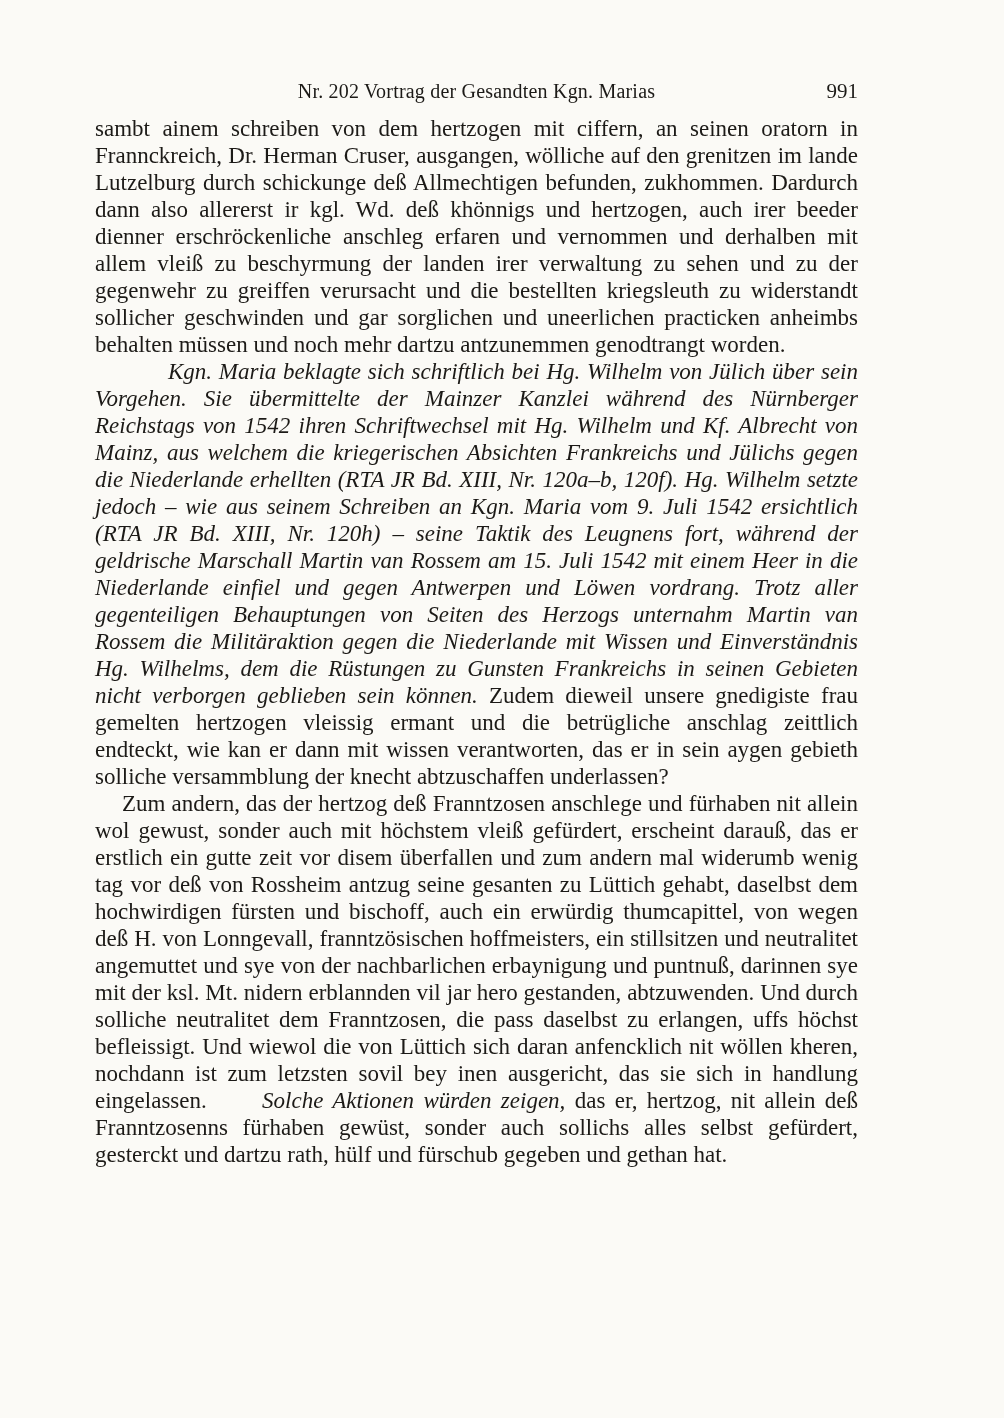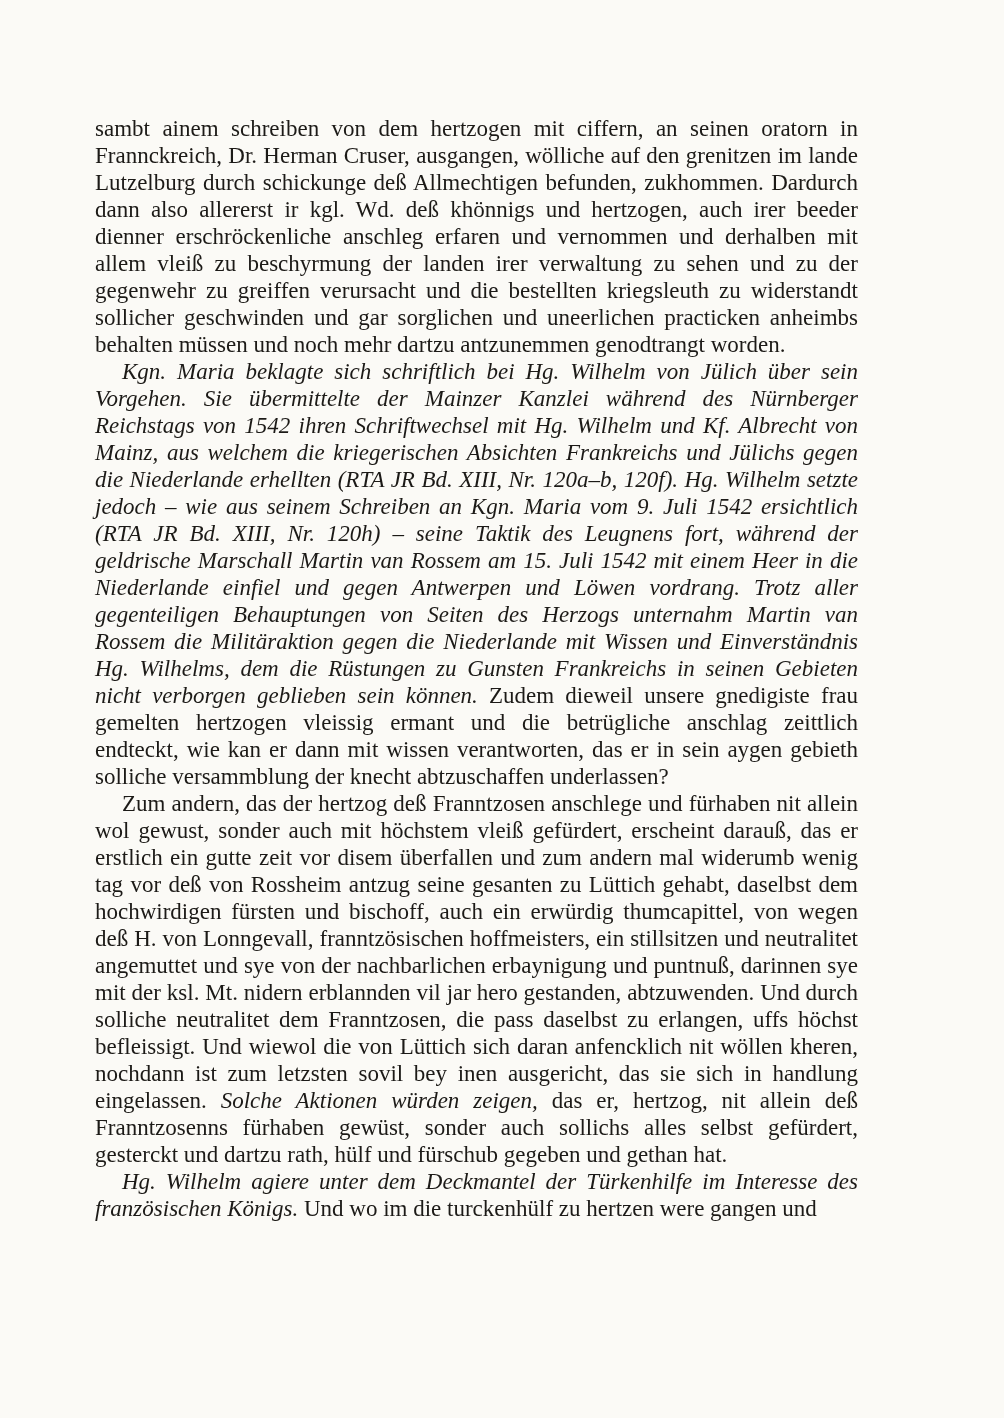--- a/index.html
+++ b/index.html
@@ -50,25 +50,28 @@
   }
   .para {
     margin: 0;
     text-align: justify;
     text-justify: inter-word;
   }
   .para.indent {
     text-indent: 27px;
   }
   .run-roman { font-style: normal; }
-  .run-italic { font-style: italic; }
+  .run-italic { font-style: italic; margin-left: 46px; }
 </style>
 </head>
 <body>
 
 <div class="page">
+  <header class="page-header">
+    <span class="running-title">Nr. 202 Vortrag der Gesandten Kgn. Marias</span>
+    <span class="page-number">991</span>
+  </header>
   <main class="text-block">
       <p class="para"><span class="run-roman">sambt ainem schreiben von dem hertzogen mit ciffern, an seinen oratorn in Frannckreich, Dr. Herman Cruser, ausgangen, wölliche auf den grenitzen im lande Lutzelburg durch schickunge deß Allmechtigen befunden, zukhommen. Dardurch dann also allererst ir kgl. Wd. deß khönnigs und hertzogen, auch irer beeder dienner erschröckenliche anschleg erfaren und vernommen und derhalben mit allem vleiß zu beschyrmung der landen irer verwaltung zu sehen und zu der gegenwehr zu greiffen verursacht und die bestellten kriegsleuth zu widerstandt sollicher geschwinden und gar sorglichen und uneerlichen practicken anheimbs behalten müssen und noch mehr dartzu antzunemmen genodtrangt worden.</span></p>
       <p class="para indent"><span class="run-italic">Kgn. Maria beklagte sich schriftlich bei Hg. Wilhelm von Jülich über sein Vorgehen. Sie übermittelte der Mainzer Kanzlei während des Nürnberger Reichstags von 1542 ihren Schriftwechsel mit Hg. Wilhelm und Kf. Albrecht von Mainz, aus welchem die kriegerischen Absichten Frankreichs und Jülichs gegen die Niederlande erhellten (RTA JR Bd. XIII, Nr. 120a–b, 120f). Hg. Wilhelm setzte jedoch – wie aus seinem Schreiben an Kgn. Maria vom 9. Juli 1542 ersichtlich (RTA JR Bd. XIII, Nr. 120h) – seine Taktik des Leugnens fort, während der geldrische Marschall Martin van Rossem am 15. Juli 1542 mit einem Heer in die Niederlande einfiel und gegen Antwerpen und Löwen vordrang. Trotz aller gegenteiligen Behauptungen von Seiten des Herzogs unternahm Martin van Rossem die Militäraktion gegen die Niederlande mit Wissen und Einverständnis Hg. Wilhelms, dem die Rüstungen zu Gunsten Frankreichs in seinen Gebieten nicht verborgen geblieben sein können.</span><span class="run-roman"> Zudem dieweil unsere gnedigiste frau gemelten hertzogen vleissig ermant und die betrügliche anschlag zeittlich endteckt, wie kan er dann mit wissen verantworten, das er in sein aygen gebieth solliche versammblung der knecht abtzuschaffen underlassen?</span></p>
       <p class="para indent"><span class="run-roman">Zum andern, das der hertzog deß Franntzosen anschlege und fürhaben nit allein wol gewust, sonder auch mit höchstem vleiß gefürdert, erscheint darauß, das er erstlich ein gutte zeit vor disem überfallen und zum andern mal widerumb wenig tag vor deß von Rossheim antzug seine gesanten zu Lüttich gehabt, daselbst dem hochwirdigen fürsten und bischoff, auch ein erwürdig thumcapittel, von wegen deß H. von Lonngevall, franntzösischen hoffmeisters, ein stillsitzen und neutralitet angemuttet und sye von der nachbarlichen erbaynigung und puntnuß, darinnen sye mit der ksl. Mt. nidern erblannden vil jar hero gestanden, abtzuwenden. Und durch solliche neutralitet dem Franntzosen, die pass daselbst zu erlangen, uffs höchst befleissigt. Und wiewol die von Lüttich sich daran anfencklich nit wöllen kheren, nochdann ist zum letzsten sovil bey inen ausgericht, das sie sich in handlung eingelassen. </span><span class="run-italic">Solche Aktionen würden zeigen,</span><span class="run-roman"> das er, hertzog, nit allein deß Franntzosenns fürhaben gewüst, sonder auch sollichs alles selbst gefürdert, gesterckt und dartzu rath, hülf und fürschub gegeben und gethan hat.</span></p>
-      <p class="para indent"><span class="run-italic">Hg. Wilhelm agiere unter dem Deckmantel der Türkenhilfe im Interesse des französischen Königs.</span><span class="run-roman"> Und wo im die turckenhülf zu hertzen were gangen und</span></p>
     </main>
 </div>
 
 </body></html>

